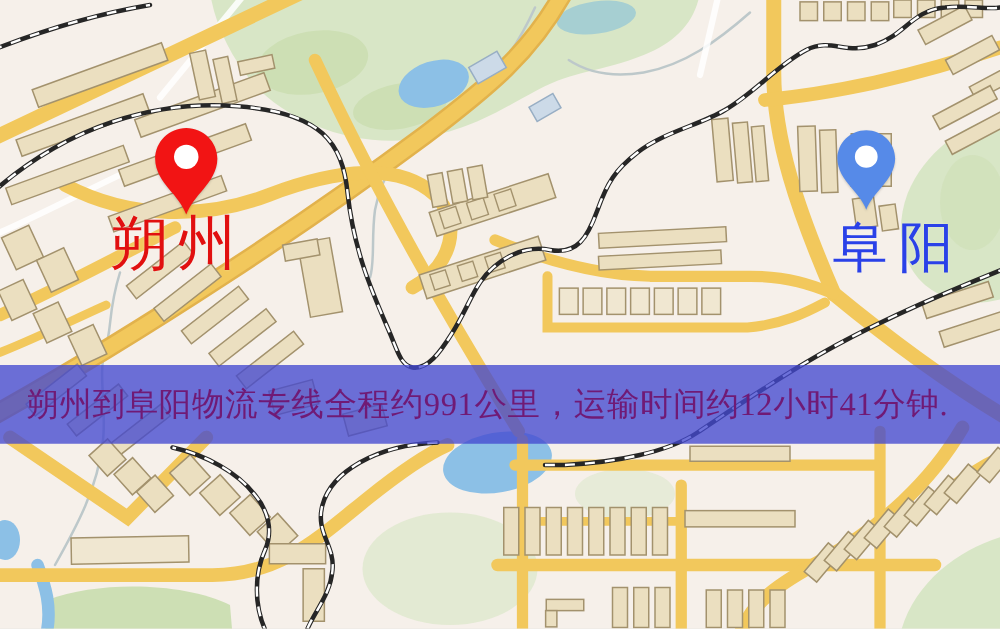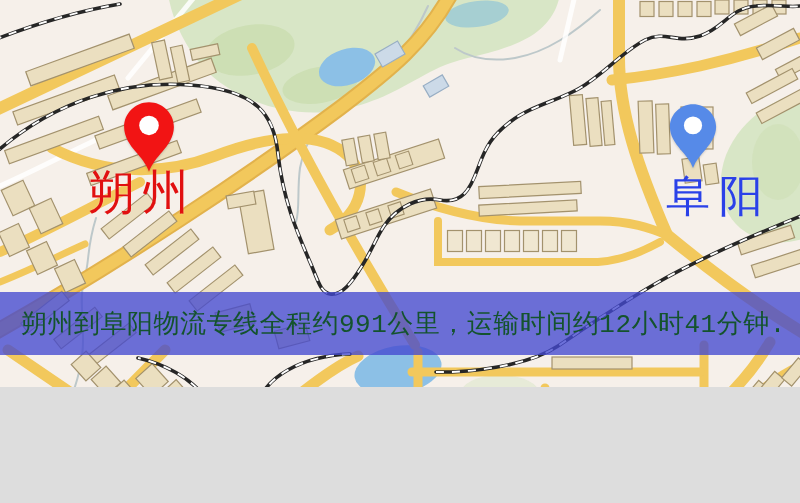--- a/index.html
+++ b/index.html
@@ -1,18 +1,18 @@
 <!DOCTYPE html>
 <html style="--background: #f6f0ea; --road-major: #f2c85c; --road-casing: #e2b24c; --park: #d8e6c6; --water: #8cc0e6; --railway: #262626; --building-fill: #ebdfc0; --building-stroke: #a3926d;"><head>
 <meta charset="utf-8">
 <style>
   html,body{margin:0;padding:0;background:#ddd;}
   .stage{
-    position:relative;width:800px;height:387px;overflow:hidden;
-    font-family:Liberation Mono, monospace;
+    position:relative;width:800px;height:503px;overflow:hidden;
+    font-family:Liberation Serif, serif;
     background:var(--background,#f6f0ea);
   }
   .stage svg.mapbg{position:absolute;left:0;top:0;width:800px;height:503px;display:block;}
   .base{fill:var(--background,#f6f0ea);}
   .park{fill:var(--park,#d8e6c6);}
   .park2{fill:#cddfb4;}
   .water{fill:var(--water,#8cc0e6);}
   .stream{fill:none;stroke:#bdc8ca;stroke-width:2;stroke-linecap:round;}
   .wroad{fill:none;stroke:#ffffff;stroke-width:5;opacity:.85;stroke-linecap:round;}
   .road{fill:none;stroke:var(--road-major,#f2c85c);stroke-linecap:round;}
@@ -242,16 +242,16 @@
       <path d="M18 1.5C9.2 1.5 2 8.7 2 17.5c0 6.3 3.7 11.6 7.2 15.8 3.4 4 7 8.2 8.8 13.2 1.8-5 5.4-9.2 8.8-13.2C30.3 29.1 34 23.8 34 17.5 34 8.7 26.8 1.5 18 1.5Z" style="fill: rgb(86, 138, 232);"></path>
       <circle cx="18" cy="16.5" r="6.3" fill="#ffffff"></circle>
     </svg>
   </div>
 
   <div class="city-label origin" style="color: rgb(225, 16, 16);">朔州</div>
 
   <div class="city-label dest" style="color: rgb(42, 65, 232); margin-left: 20px;">阜阳</div>
 
   <div class="banner" style="background: rgba(68, 73, 208, 0.78);">
-    <span style="color: #14532d;">朔州到阜阳物流专线全程约991公里，运输时间约12小时41分钟.</span>
+    <span style="color: #701a75;">朔州到阜阳物流专线全程约991公里，运输时间约12小时41分钟.</span>
   </div>
 
 </div>
 
 </body></html>

